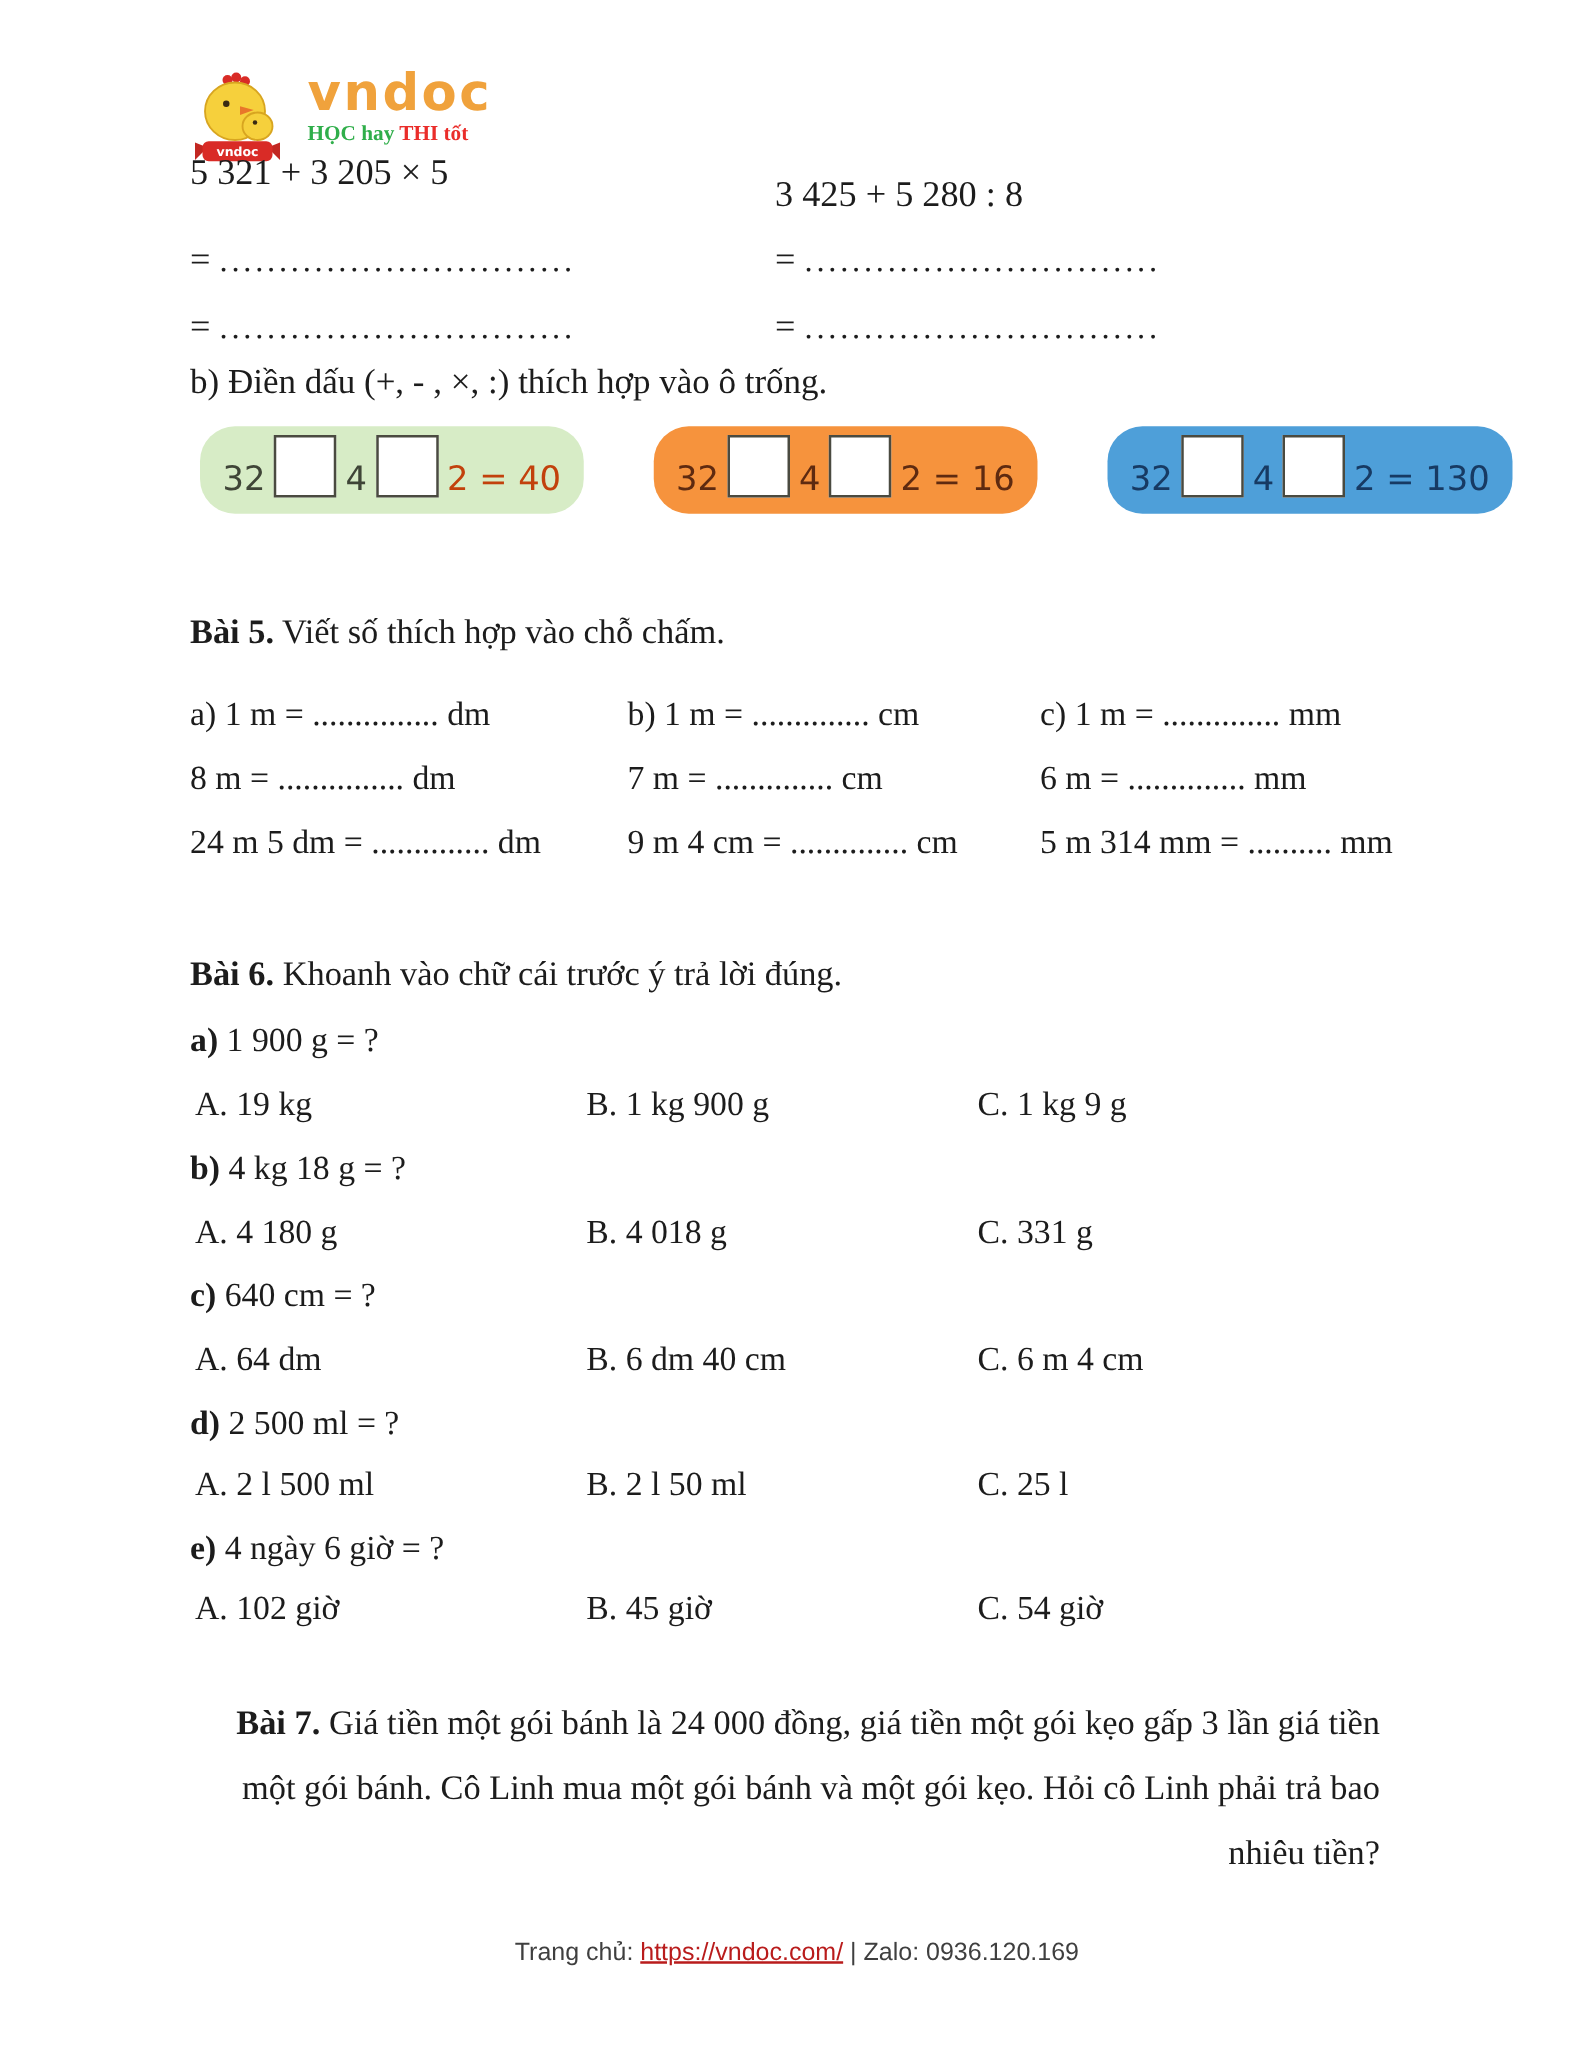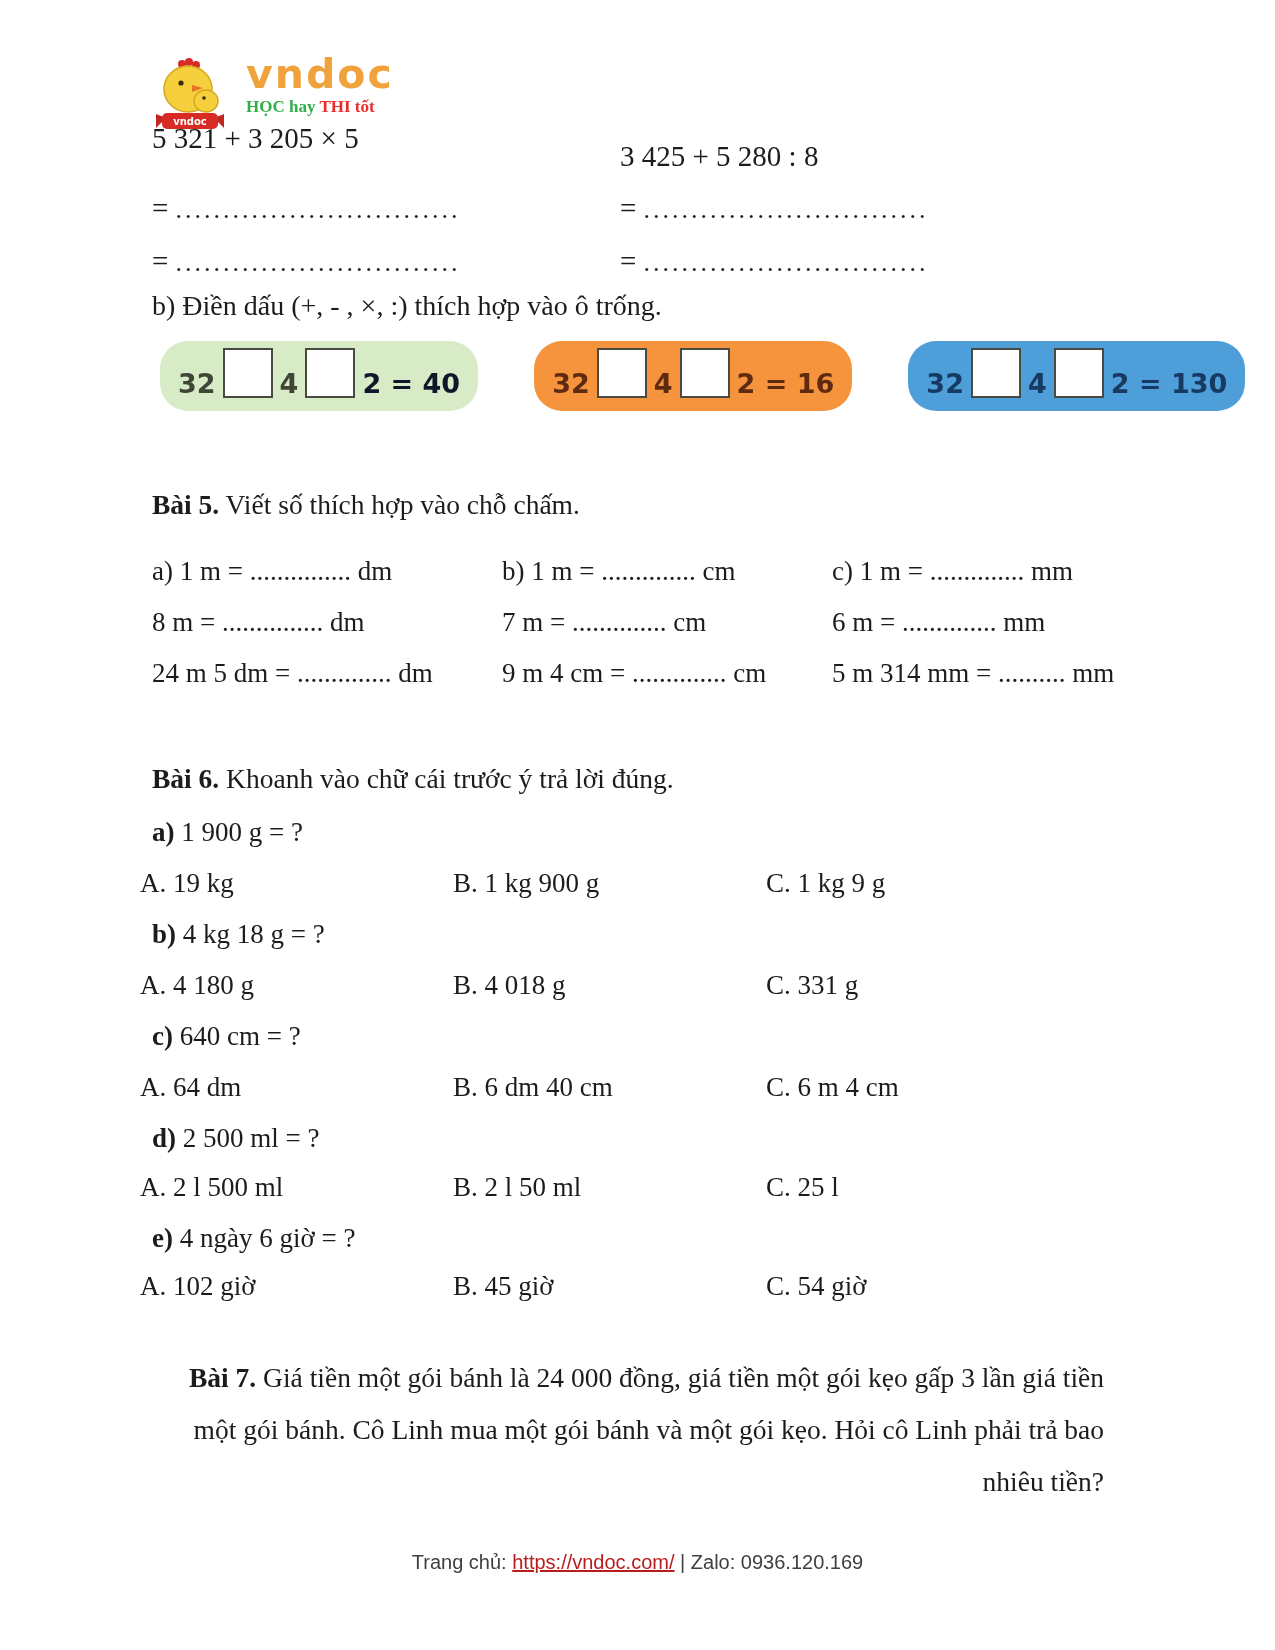--- a/index.html
+++ b/index.html
@@ -21,34 +21,34 @@
   .eqline{position:absolute;font-size:29px;white-space:nowrap;}
   .eqline .dots{letter-spacing:3px;font-size:26px;}
   .eq1L{left:152px;top:192px;} .eq2L{left:152px;top:245px;}
   .eq1R{left:620px;top:192px;} .eq2R{left:620px;top:245px;}
 
   .instr-b{position:absolute;left:152px;top:290px;font-size:28px;white-space:nowrap;}
 
   
   .boxes-row{position:absolute;left:160px;top:341px;display:flex;gap:56px;}
   .pbox{height:70px;border-radius:28px;display:flex;align-items:center;padding:0 18px;gap:7px;
-        font-family:"DejaVu Sans", sans-serif;font-weight:bold;font-size:27px;}
+        font-family:"DejaVu Sans", sans-serif;font-weight:normal;font-size:27px;}
   .pbox .pnum{margin-top:14px;}
   .sq{width:46px;height:46px;background:#ffffff;border:2px solid #4a4a40;margin-top:-6px;display:inline-block;}
 
   
   .sec-title{position:absolute;left:152px;font-size:27.5px;white-space:nowrap;}
   .sec-title b{font-weight:bold;}
   .b5-title{top:489px;} .b6-title{top:763px;}
   .grid3-b5{position:absolute;left:152px;width:1000px;display:grid;
             grid-template-columns:350px 330px 1fr;font-size:27px;white-space:nowrap;}
   .r5a{top:556px;} .r5b{top:607px;} .r5c{top:658px;}
   .qline{position:absolute;left:152px;font-size:27px;white-space:nowrap;}
   .qline b{font-weight:bold;}
-  .grid3-b6{position:absolute;left:140px;width:1000px;display:grid;
+  .grid3-b6{position:absolute;left:156px;width:1000px;display:grid;
             grid-template-columns:313px 313px 1fr;font-size:27px;white-space:nowrap;}
   .qa{top:817px;} .oa{top:868px;}
   .qb{top:919px;} .ob{top:970px;}
   .qc{top:1021px;} .oc{top:1072px;}
   .qd{top:1123px;} .od{top:1172px;}
   .qe{top:1223px;} .oe{top:1271px;}
 
   
   .b7{position:absolute;left:152px;top:1352px;width:952px;font-size:27.5px;line-height:52px;text-align:right;}
   .b7 b{font-weight:bold;}
@@ -93,21 +93,21 @@
   <div class="eqline eq2R"><span>=</span> <span class="dots">..............................</span></div>
 
   <div class="instr-b">b) Điền dấu (+, - , ×, :) thích hợp vào ô trống.</div>
 
   <div class="boxes-row">
     <div class="pbox" style="background-color: rgb(215, 236, 198);">
       <span class="pnum" style="color: rgb(63, 69, 55);">32</span>
       <span class="sq"></span>
       <span class="pnum" style="color: rgb(63, 69, 55);">4</span>
       <span class="sq"></span>
-      <span class="pnum" style="color: #0f172a;">2 = 40</span>
+      <span class="pnum" style="color: #c2410c;">2 = 40</span>
     </div>
     <div class="pbox" style="background-color: rgb(246, 147, 61);">
       <span class="pnum" style="color: rgb(94, 42, 16);">32</span>
       <span class="sq"></span>
       <span class="pnum" style="color: rgb(94, 42, 16);">4</span>
       <span class="sq"></span>
       <span class="pnum" style="color: rgb(94, 42, 16);">2 = 16</span>
     </div>
     <div class="pbox" style="background-color: rgb(78, 159, 217);">
       <span class="pnum" style="color: rgb(23, 58, 99);">32</span>

